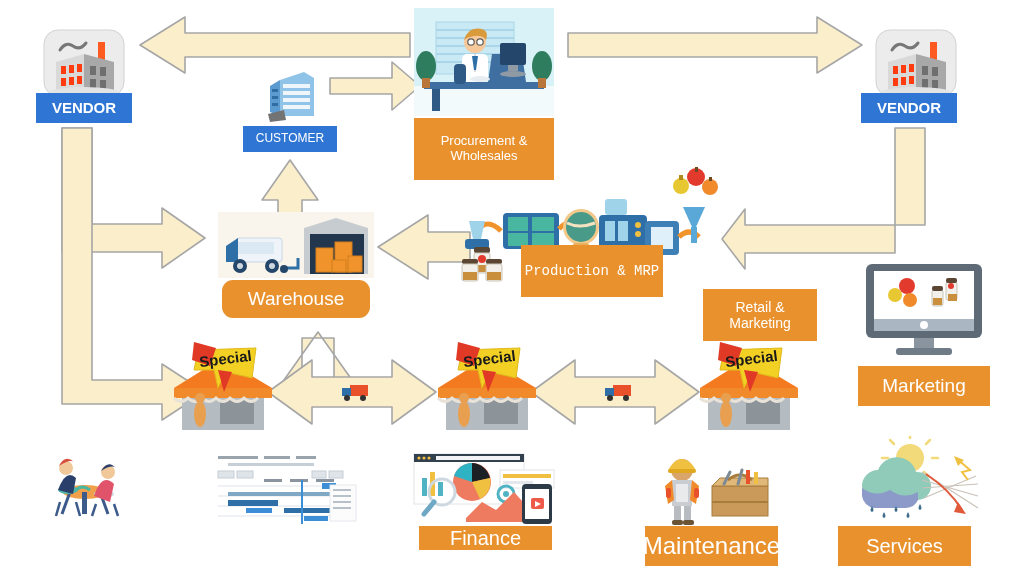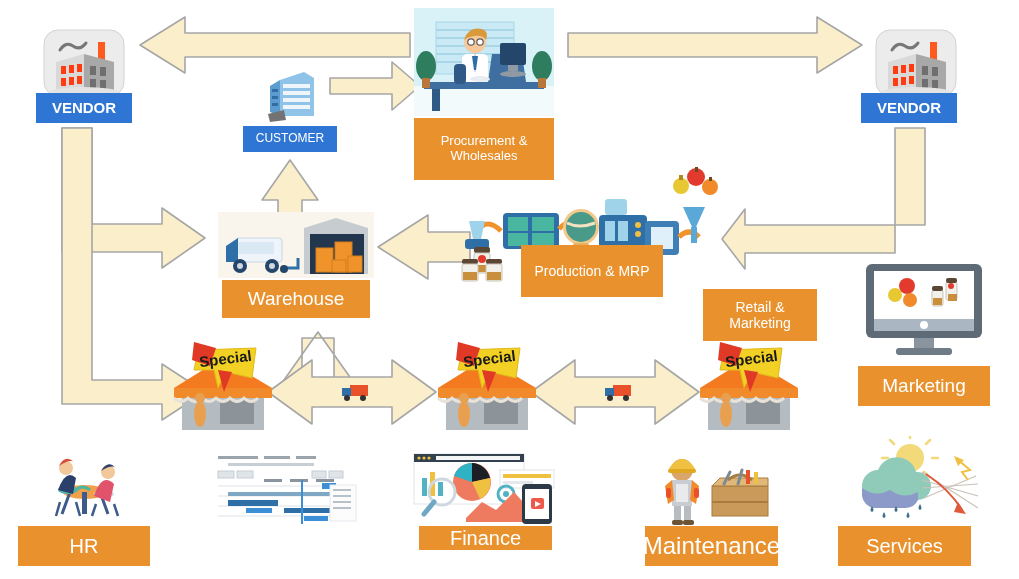--- a/index.html
+++ b/index.html
@@ -175,21 +175,21 @@
       <polygon points="8,34 20,26 20,50 8,50" fill="#2f6fa8"></polygon>
       <rect x="20" y="30" width="36" height="12" fill="#dbe9f5"></rect>
       <circle cx="22" cy="54" r="7" fill="#24466b"></circle>
         <circle cx="22" cy="54" r="3" fill="#cfd8e0"></circle>
       <circle cx="54" cy="54" r="7" fill="#24466b"></circle>
         <circle cx="54" cy="54" r="3" fill="#cfd8e0"></circle>
       <path d="M66 56 l14 0 l0 -10" stroke="#2f6fa8" stroke-width="3" fill="none"></path>
       <circle cx="66" cy="57" r="4" fill="#24466b"></circle>
     </svg>
   </div>
-  <div class="chip chip-orange" style="left:222px;top:280px;width:148px;height:38px;font-size:19px;">Warehouse</div>
+  <div class="chip chip-orange" style="left:222px;top:280px;width:148px;height:38px;font-size:19px;border-radius:11px;">Warehouse</div>
 
   <div class="pic" style="left:455px;top:195px;width:250px;height:72px;">
     <svg viewBox="0 0 250 72">
       <path d="M22 36 q10 -14 24 0" stroke="#f0932b" stroke-width="5" fill="none"></path>
       <polygon points="14,26 30,26 26,44 18,44" fill="#9fd3ea"></polygon>
       <rect x="10" y="44" width="24" height="10" rx="3" fill="#2f6fa8"></rect>
       <rect x="48" y="18" width="56" height="36" rx="4" fill="#2f6fa8"></rect>
       <g fill="#49b7a0">
           <rect x="53" y="22" width="20" height="14"></rect>
           <rect x="77" y="22" width="22" height="14"></rect>
@@ -213,21 +213,21 @@
           <circle cx="183" cy="30" r="3"></circle>
           <circle cx="183" cy="39" r="3"></circle>
         </g>
       <rect x="190" y="26" width="34" height="34" rx="4" fill="#3e7fb5"></rect>
       <rect x="196" y="32" width="22" height="22" fill="#dff0fa"></rect>
       <path d="M224 42 q10 -10 20 0" stroke="#f0932b" stroke-width="5" fill="none"></path>
       <polygon points="228,12 250,12 241,32 237,32" fill="#5aa8d8"></polygon>
       <rect x="236" y="32" width="6" height="16" fill="#5aa8d8"></rect>
     </svg>
   </div>
-  <div class="chip chip-orange" style="left:521px;top:245px;width:142px;height:52px;font-size:14px;">Production &amp; MRP</div>
+  <div class="chip chip-orange" style="left:521px;top:245px;width:142px;height:52px;font-size:14px;font-family:Liberation Mono, monospace;">Production &amp; MRP</div>
 
   <div class="pic" style="left:672px;top:166px;width:46px;height:32px;">
     <svg viewBox="0 0 46 32">
       <circle cx="9" cy="20" r="8" fill="#e8c832"></circle>
         <rect x="7" y="9" width="4" height="5" fill="#b08a1c"></rect>
       <circle cx="24" cy="11" r="9" fill="#e23b2e"></circle>
         <rect x="23" y="1" width="3" height="5" fill="#6b4a1f"></rect>
       <circle cx="38" cy="21" r="8" fill="#f08a2b"></circle>
         <rect x="37" y="11" width="3" height="4" fill="#6b4a1f"></rect>
     </svg>
@@ -360,21 +360,20 @@
       <path d="M71 25 q7 -12 15 -3 q-4 -4 -15 3z" fill="#2b3f6b"></path>
       <path d="M46 44 q6 -6 14 0" stroke="#49b7a0" stroke-width="3" fill="none"></path>
       <g stroke="#3c5a8a" stroke-width="2.5" fill="none">
         <path d="M30 56 l-4 14"></path>
           <path d="M46 56 l4 14"></path>
         <path d="M66 58 l-4 12"></path>
           <path d="M84 58 l4 12"></path>
       </g>
     </svg>
   </div>
-  <div class="chip chip-orange" style="left:18px;top:526px;width:132px;height:40px;font-size:20px;">HR</div>
 
   <div class="pic" style="left:212px;top:452px;width:148px;height:72px;">
     <svg viewBox="0 0 148 72">
       <rect width="148" height="72" fill="#ffffff"></rect>
       <g fill="#9aa4ad">
           <rect x="6" y="4" width="40" height="3"></rect>
           <rect x="52" y="4" width="26" height="3"></rect>
           <rect x="84" y="4" width="20" height="3"></rect>
         </g>
       <g fill="#c6ced6">

